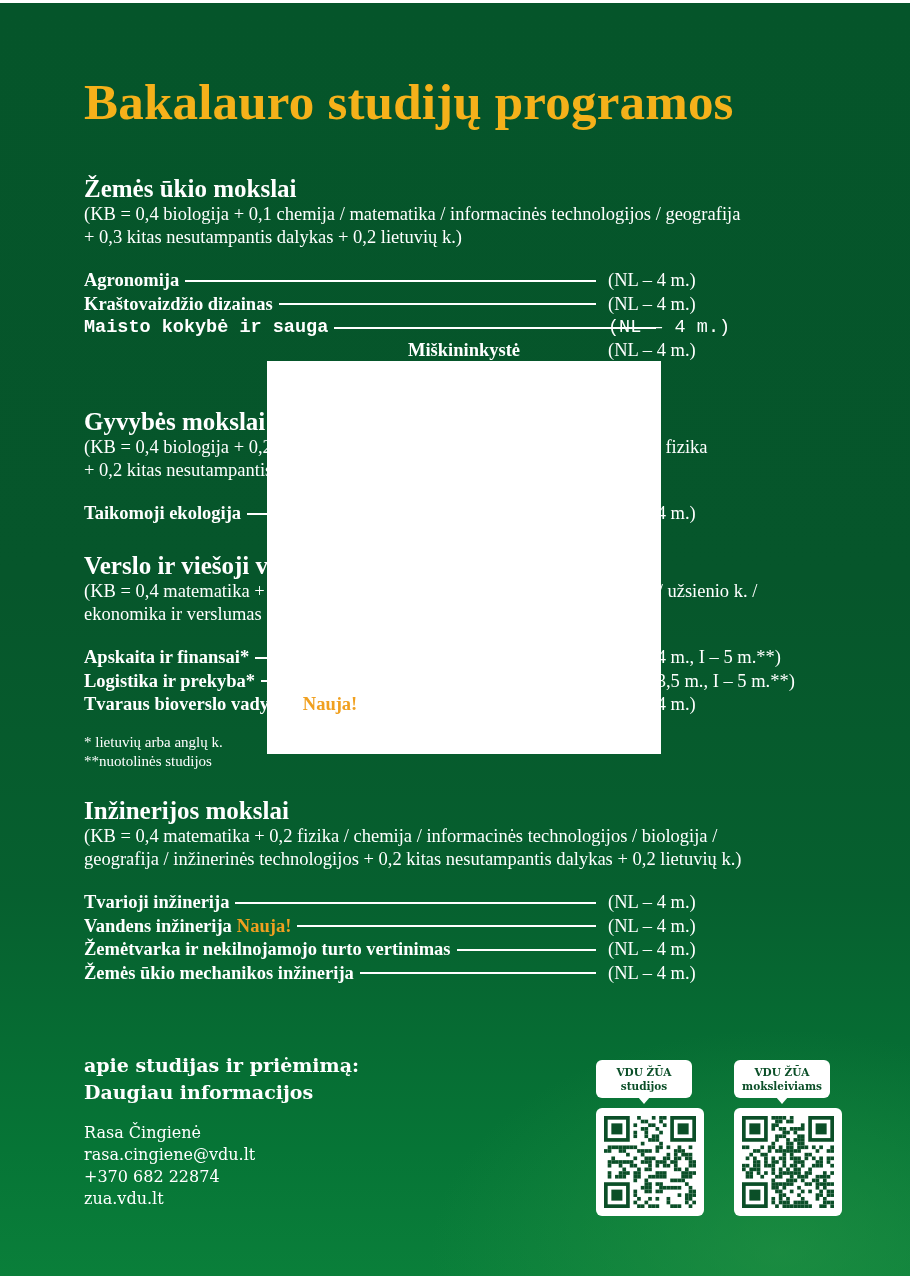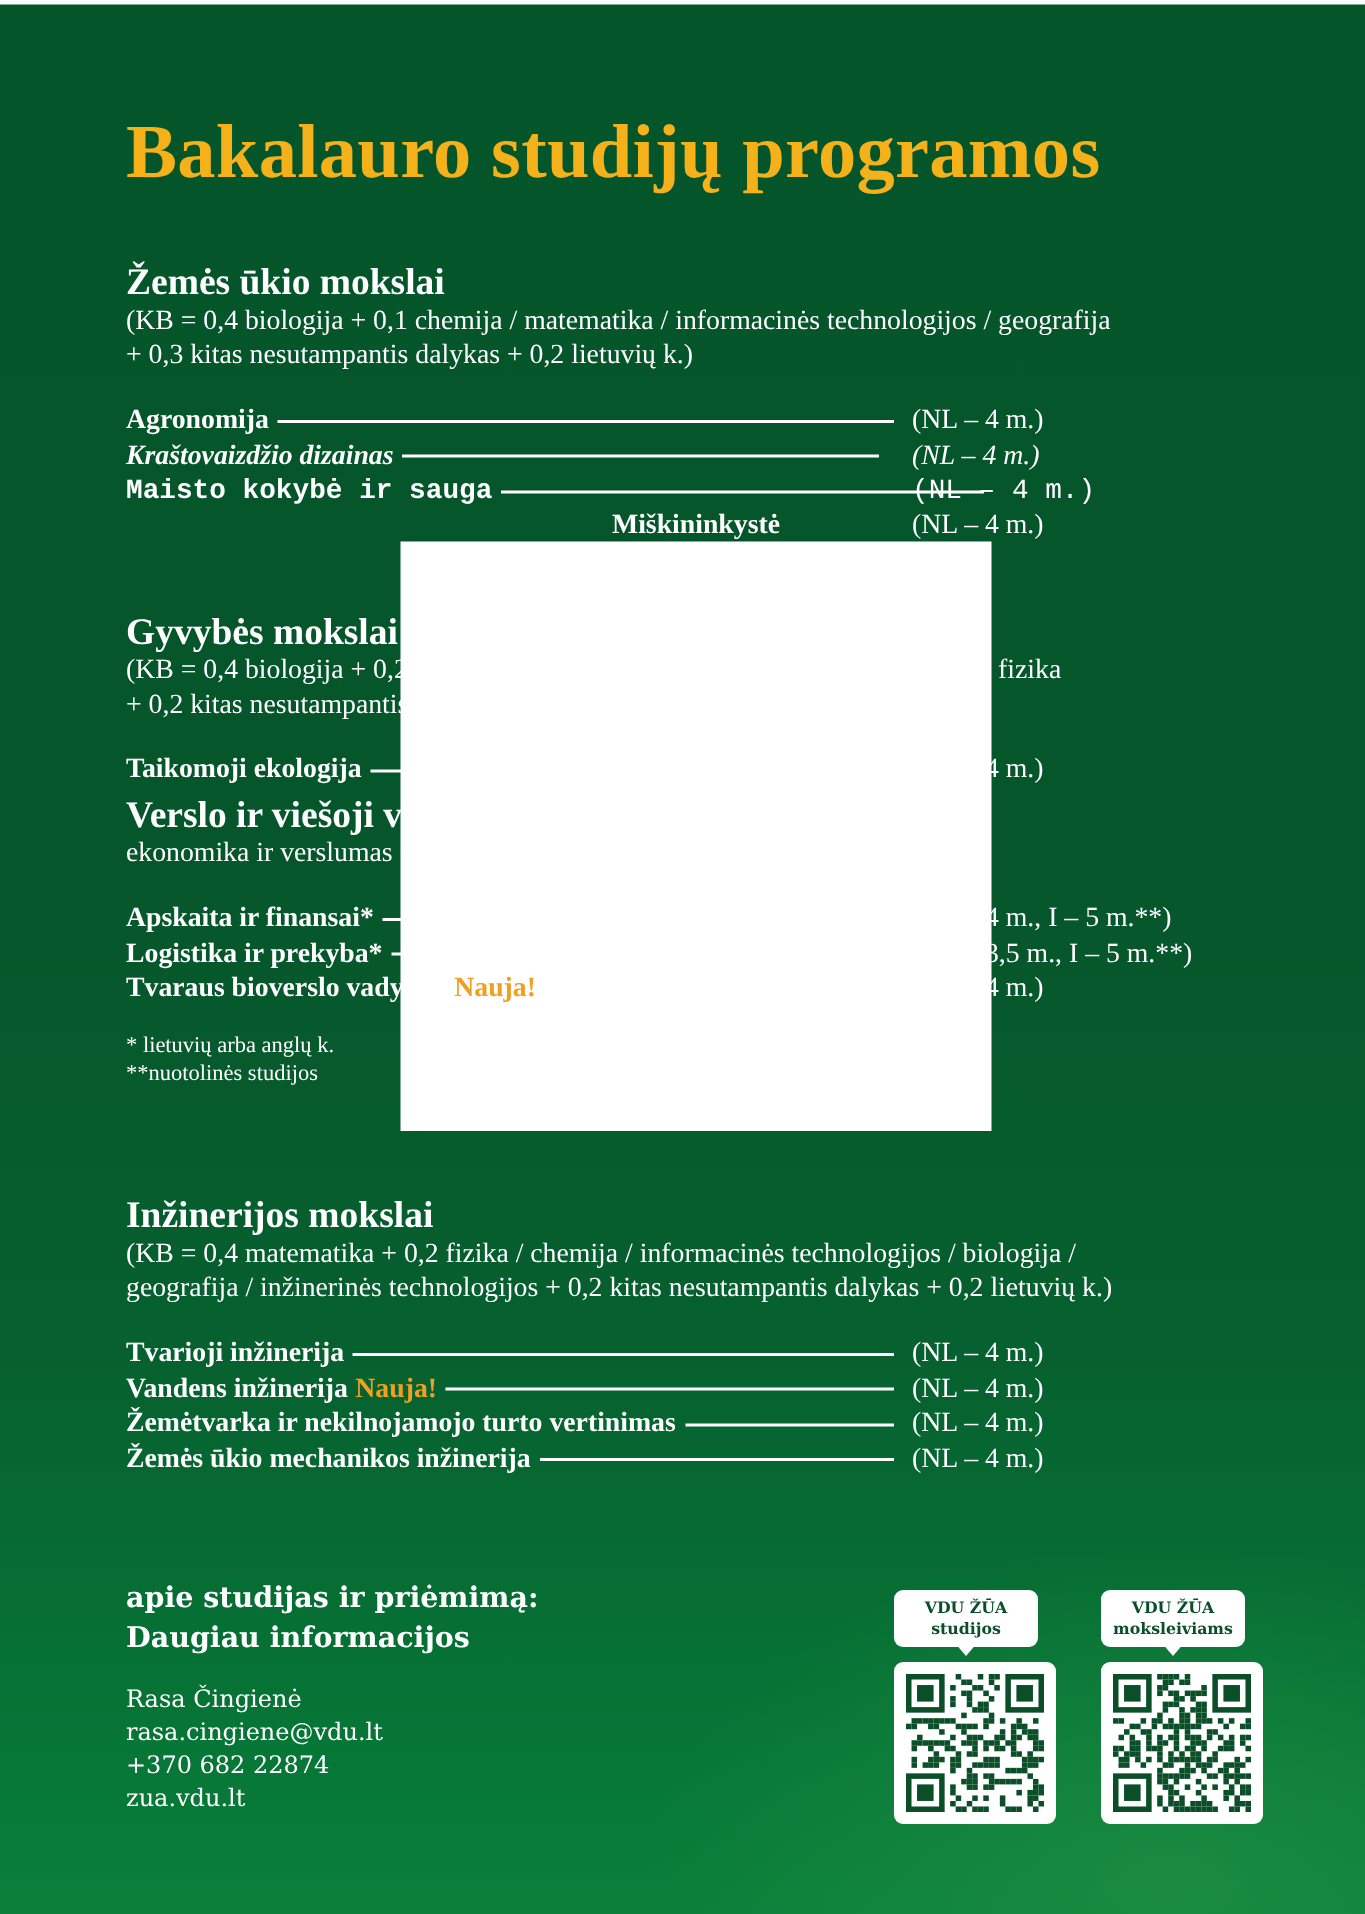--- a/index.html
+++ b/index.html
@@ -73,21 +73,21 @@
   <div class="section" style="top:172px">
     <div class="sec-head">Žemės ūkio mokslai</div>
     <div class="sec-formula">(KB = 0,4 biologija + 0,1 chemija / matematika / informacinės technologijos / geografija</div>
     <div class="sec-formula">+ 0,3 kitas nesutampantis dalykas + 0,2 lietuvių k.)</div>
     <div class="programs">
         <div class="prog-row" style="position: relative;">
           <span class="prog-name">Agronomija</span>
           <span class="prog-line" style="width: 410.75px; flex: 0 0 410.75px;"></span>
           <span class="prog-dur">(NL – 4 m.)</span>
         </div>
-        <div class="prog-row" style="position: relative; font-style: italic;">
+        <div class="prog-row" style="position: relative;">
           <span class="prog-name">Kraštovaizdžio dizainas</span>
           <span class="prog-line" style="width: 317.391px; flex: 0 0 317.391px;"></span>
           <span class="prog-dur">(NL – 4 m.)</span>
         </div>
         <div class="prog-row" style="position: relative; font-family: Liberation Mono, monospace;">
           <span class="prog-name">Maisto kokybė ir sauga</span>
           <span class="prog-line" style="width: 321.828px; flex: 0 0 321.828px;"></span>
           <span class="prog-dur">(NL – 4 m.)</span>
         </div>
         <div class="prog-row" style="position: relative; flex-direction: column;">
@@ -104,22 +104,23 @@
     <div class="sec-formula">+ 0,2 kitas nesutampantis dalykas + 0,2 lietuvių k.)</div>
     <div class="programs">
         <div class="prog-row" style="position: relative;">
           <span class="prog-name">Taikomoji ekologija</span>
           <span class="prog-line" style="width: 348.891px; flex: 0 0 348.891px;"></span>
           <span class="prog-dur">(NL – 4 m.)</span>
         </div>
       </div>
   </div>
 
-  <div class="section" style="top:527px">
+  <div class="section" style="top:549px">
     <div class="sec-head">Verslo ir viešoji vadyba</div>
+    <div class="sec-formula">(KB = 0,4 matematika + 0,2 istorija / informacinės technologijos / geografija / užsienio k. /</div>
     <div class="sec-formula">ekonomika ir verslumas + 0,2 kitas nesutampantis dalykas + 0,2 lietuvių k.)</div>
     <div class="programs">
         <div class="prog-row" style="position: relative; font-family: Liberation Serif, serif;">
           <span class="prog-name">Apskaita ir finansai*</span>
           <span class="prog-line" style="width: 340.812px; flex: 0 0 340.812px;"></span>
           <span class="prog-dur">(NL – 4 m., I – 5 m.**)</span>
         </div>
         <div class="prog-row" style="position: relative;">
           <span class="prog-name">Logistika ir prekyba*</span>
           <span class="prog-line" style="width: 335px; flex: 0 0 335px;"></span>

